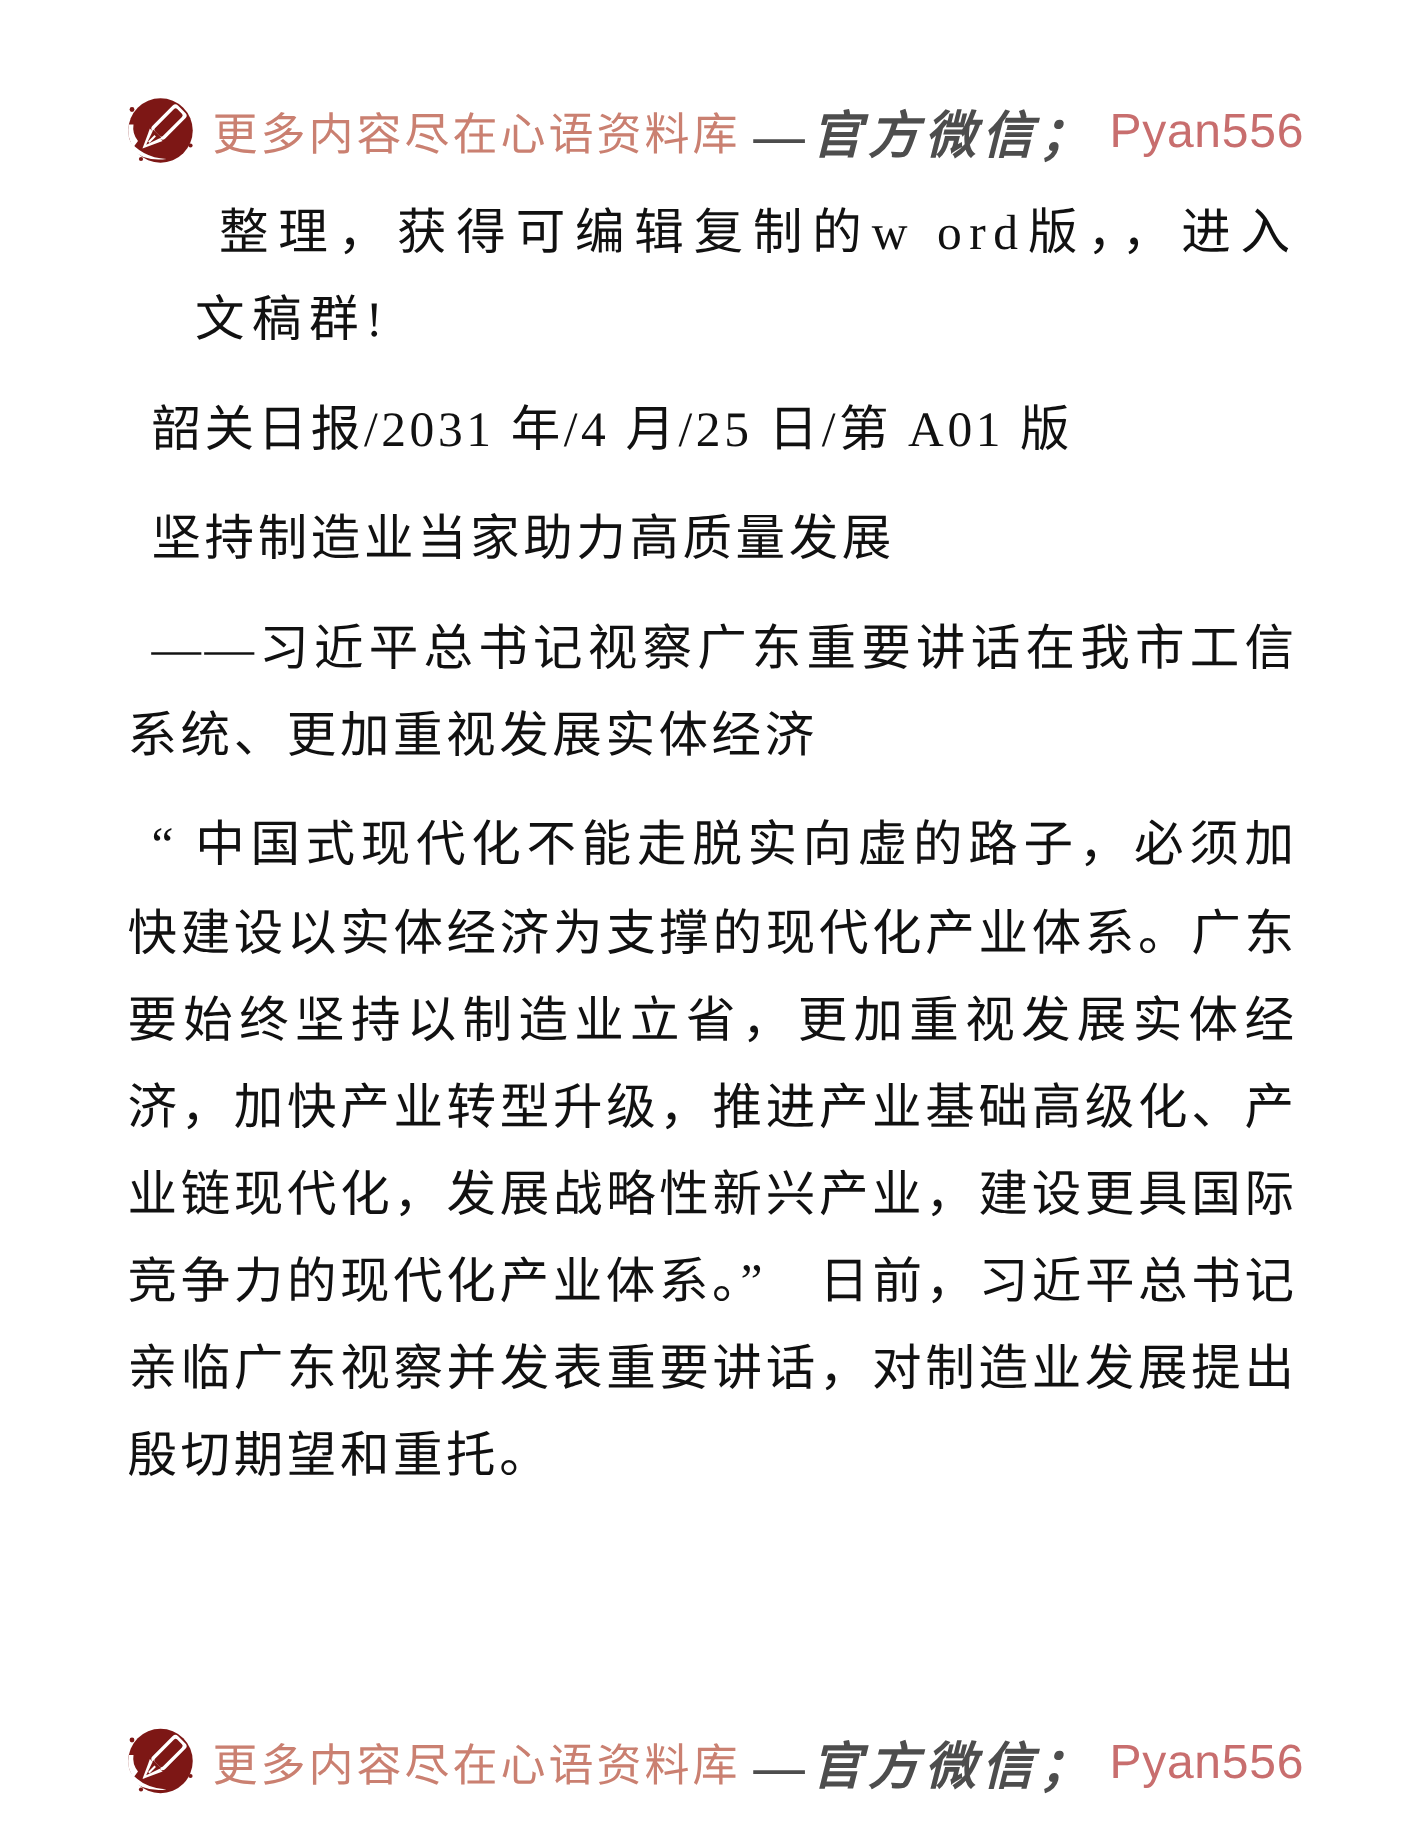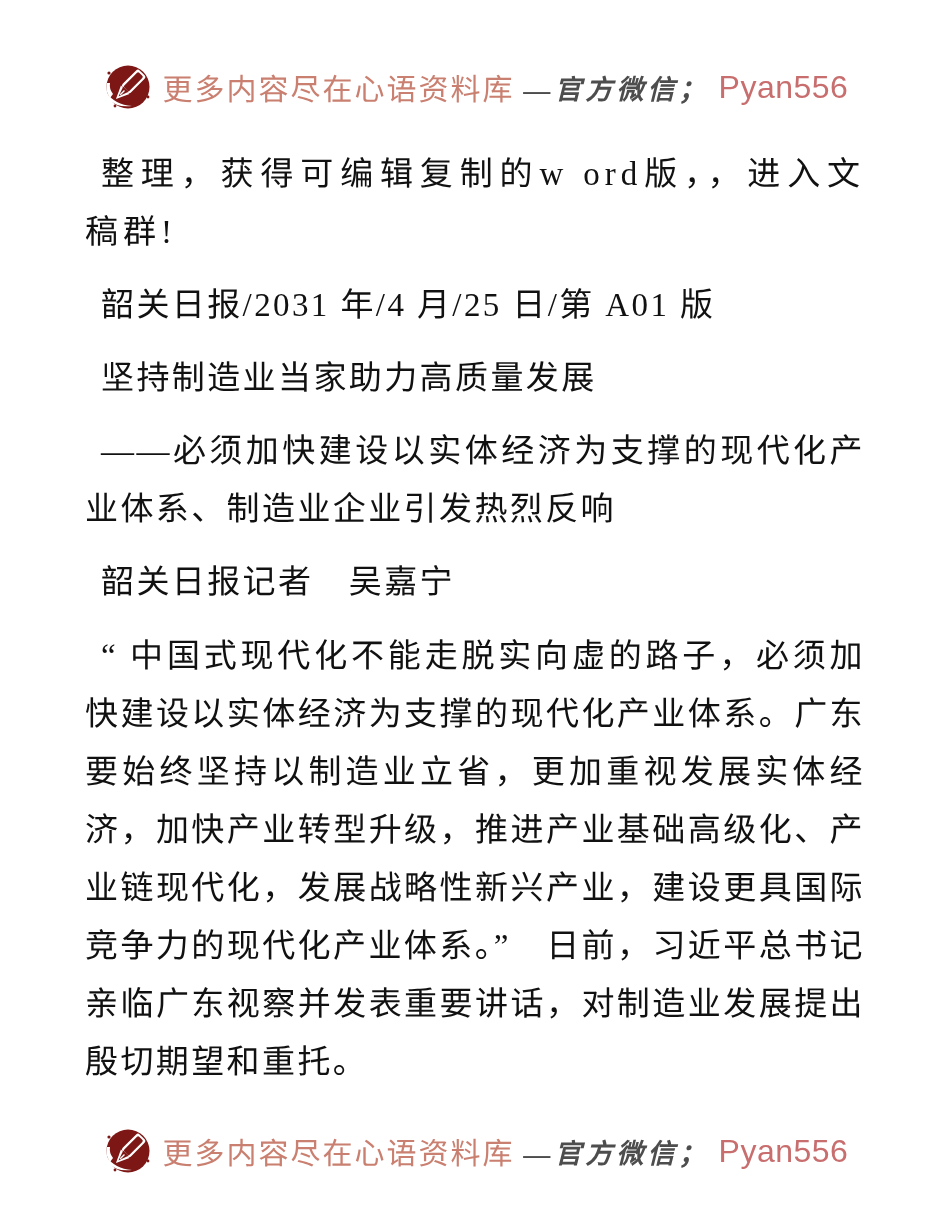--- a/index.html
+++ b/index.html
@@ -4,27 +4,26 @@
 <style>
   * { margin: 0; padding: 0; box-sizing: border-box; }
   html, body { background: #ffffff; }
 
   .page {
     position: relative;
     width: 950px;
     height: 1230px;
     margin: 0 auto;
     background: #ffffff;
-    padding: 60px 85px 52px 85px;
+    padding: 60px 85px 29px 85px;
     display: flex;
     flex-direction: column;
     font-family: "Liberation Serif", "DejaVu Serif", serif;
     color: #111111;
     overflow: hidden;
-    gap: 18px;
   }
 
   
   .watermark {
     display: flex;
     align-items: center;
     justify-content: center;
     gap: 9px;
     height: 54px;
     flex: 0 0 auto;
@@ -39,21 +38,21 @@
     justify-content: center;
     flex: 0 0 auto;
   }
   .wm-main {
     font-size: 30px;
     font-weight: 500;
     letter-spacing: 2px;
     color: #ca8071;
   }
   .wm-label {
-    font-size: 27px;
+    font-size: 34px;
     font-weight: 700;
     font-style: italic;
     letter-spacing: 4px;
     color: #4d4d4d;
   }
   .wm-id {
     font-family: "Liberation Sans", "DejaVu Sans", sans-serif;
     font-size: 32px;
     letter-spacing: 0.5px;
     color: #c86e6e;
@@ -67,21 +66,21 @@
     line-height: 1.76;
     letter-spacing: 2.4px;
     color: #111111;
   }
   .content p {
     text-align: justify;
     text-indent: 16px;
     margin: 0 0 15px 0;
     word-break: break-word;
   }
-  .content p.para-intro { letter-spacing: 5px; }
+  .content p.para-intro { letter-spacing: 5px; margin-left: 45px; }
   .content p:last-child { margin-bottom: 0; }
 
   .watermark.footer { margin-top: auto; }
 </style>
 </head>
 <body>
 
 <div class="page">
 
   <header class="watermark header">
@@ -108,22 +107,21 @@
     </span>
     <span class="wm-main">更多内容尽在心语资料库</span>
       <span class="wm-label">—官方微信；</span>
       <span class="wm-id">Pyan556</span>
   </header>
 
   <main class="content">
     <p class="para-intro">整理，获得可编辑复制的w ord版，，进入文稿群!</p>
     <p class="para-source">韶关日报/2031 年/4 月/25 日/第 A01 版</p>
     <p class="para-head">坚持制造业当家助力高质量发展</p>
-    <p class="para-sub">——必须加快建设以实体经济为支撑的现代化产业体系、制造业企业引发热烈反响</p>
-    <p class="para-byline">韶关日报记者　吴嘉宁</p>
+    <p class="para-sub">——习近平总书记视察广东重要讲话在我市工信系统、更加重视发展实体经济</p>
     <p class="para-body">“ 中国式现代化不能走脱实向虚的路子，必须加快建设以实体经济为支撑的现代化产业体系。广东要始终坚持以制造业立省，更加重视发展实体经济，加快产业转型升级，推进产业基础高级化、产业链现代化，发展战略性新兴产业，建设更具国际竞争力的现代化产业体系。”　日前，习近平总书记亲临广东视察并发表重要讲话，对制造业发展提出殷切期望和重托。</p>
   </main>
 
   <footer class="watermark footer">
     <span class="logo-wrap">
       <svg width="52" height="52" viewBox="0 0 52 52" aria-hidden="true">
         <circle cx="26" cy="26" r="21.5" fill="#7d1715"></circle>
         <path d="M4 31 Q 13 44 30 45 Q 15 47 6 38 Q 3 34 4 31 Z" fill="#ffffff"></path>
         <path d="M5 22 Q 3 30 8 37 L 11 33 Q 7 28 8 22 Z" fill="#ffffff"></path>
         <g transform="rotate(45 26 26)">

